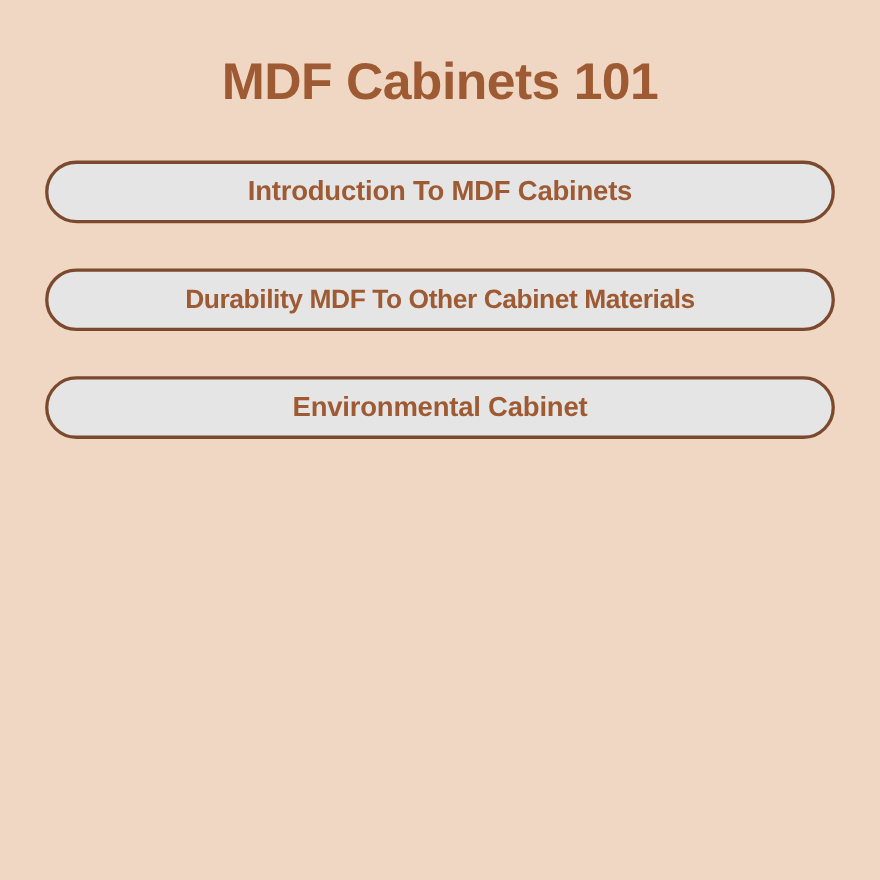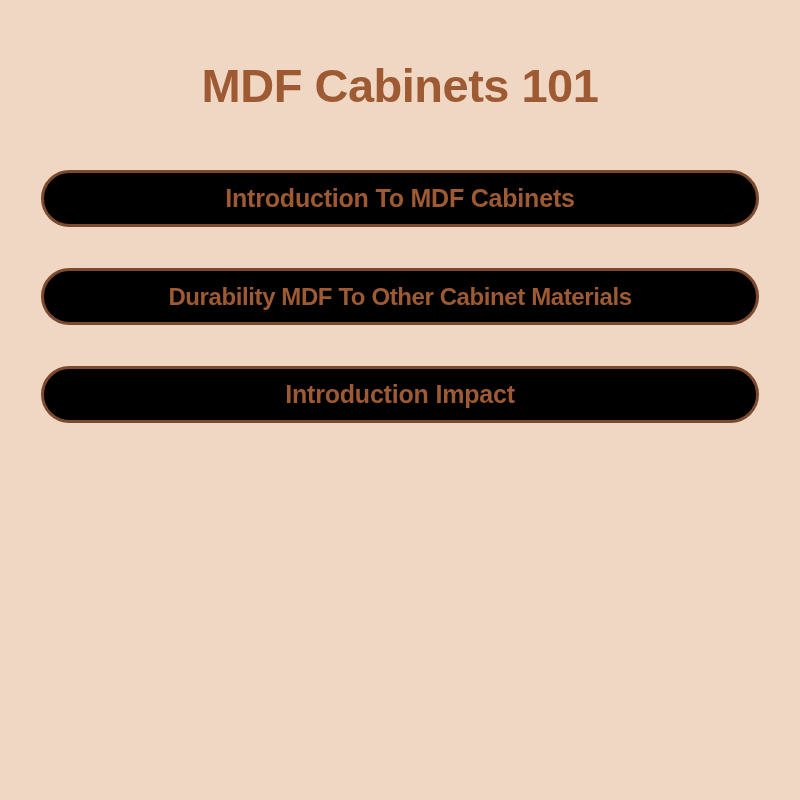--- a/index.html
+++ b/index.html
@@ -16,21 +16,21 @@
   .infographic {
     width: 800px;
     height: 800px;
     box-sizing: border-box;
     display: flex;
     flex-direction: column;
     align-items: center;
     background: #f0d7c3;
   }
   .page-title {
-    margin: 12px;
+    margin: 0;
     padding: 0;
     font-size: 47px;
     font-weight: 700;
     letter-spacing: -0.5px;
     color: #9e5a33;
     text-align: center;
     line-height: 1;
     height: 146px;
     display: flex;
     align-items: center;
@@ -44,21 +44,21 @@
     width: 718px;
     display: flex;
     flex-direction: column;
     row-gap: 41px;
   }
   .pill {
     box-sizing: border-box;
     height: 57px;
     border: 3px solid #7b4a2e;
     border-radius: 29px;
-    background: #000000;
+    background: #e5e5e5;
     display: flex;
     align-items: center;
     justify-content: center;
     padding: 0 22px;
   }
   .pill-label {
     font-size: 25px;
     font-weight: 700;
     color: #9e5a33;
     letter-spacing: -0.2px;
@@ -85,17 +85,17 @@
     </li>
 
     <li class="pill pill-wide">
       <span class="pill-label">Durability MDF To Other Cabinet Materials</span>
     </li>
 
 
 
 
     <li class="pill">
-      <span class="pill-label">Introduction Impact</span>
+      <span class="pill-label">Environmental Cabinet</span>
     </li>
 
   </ul>
 </div>
 
 </body></html>

